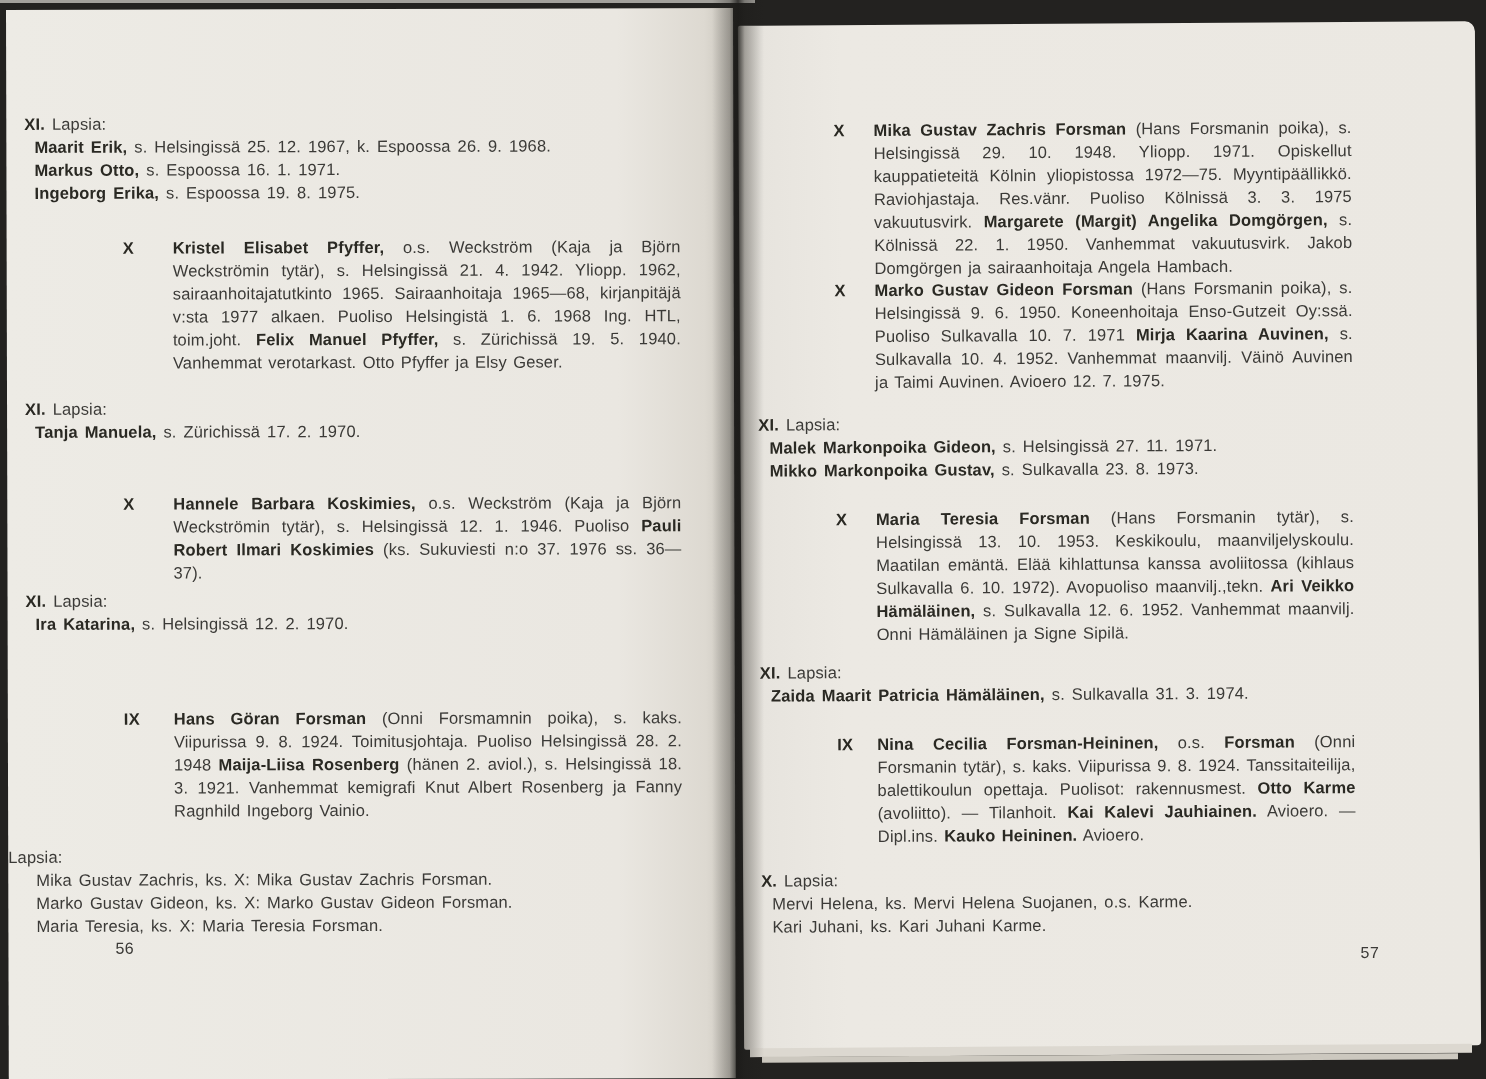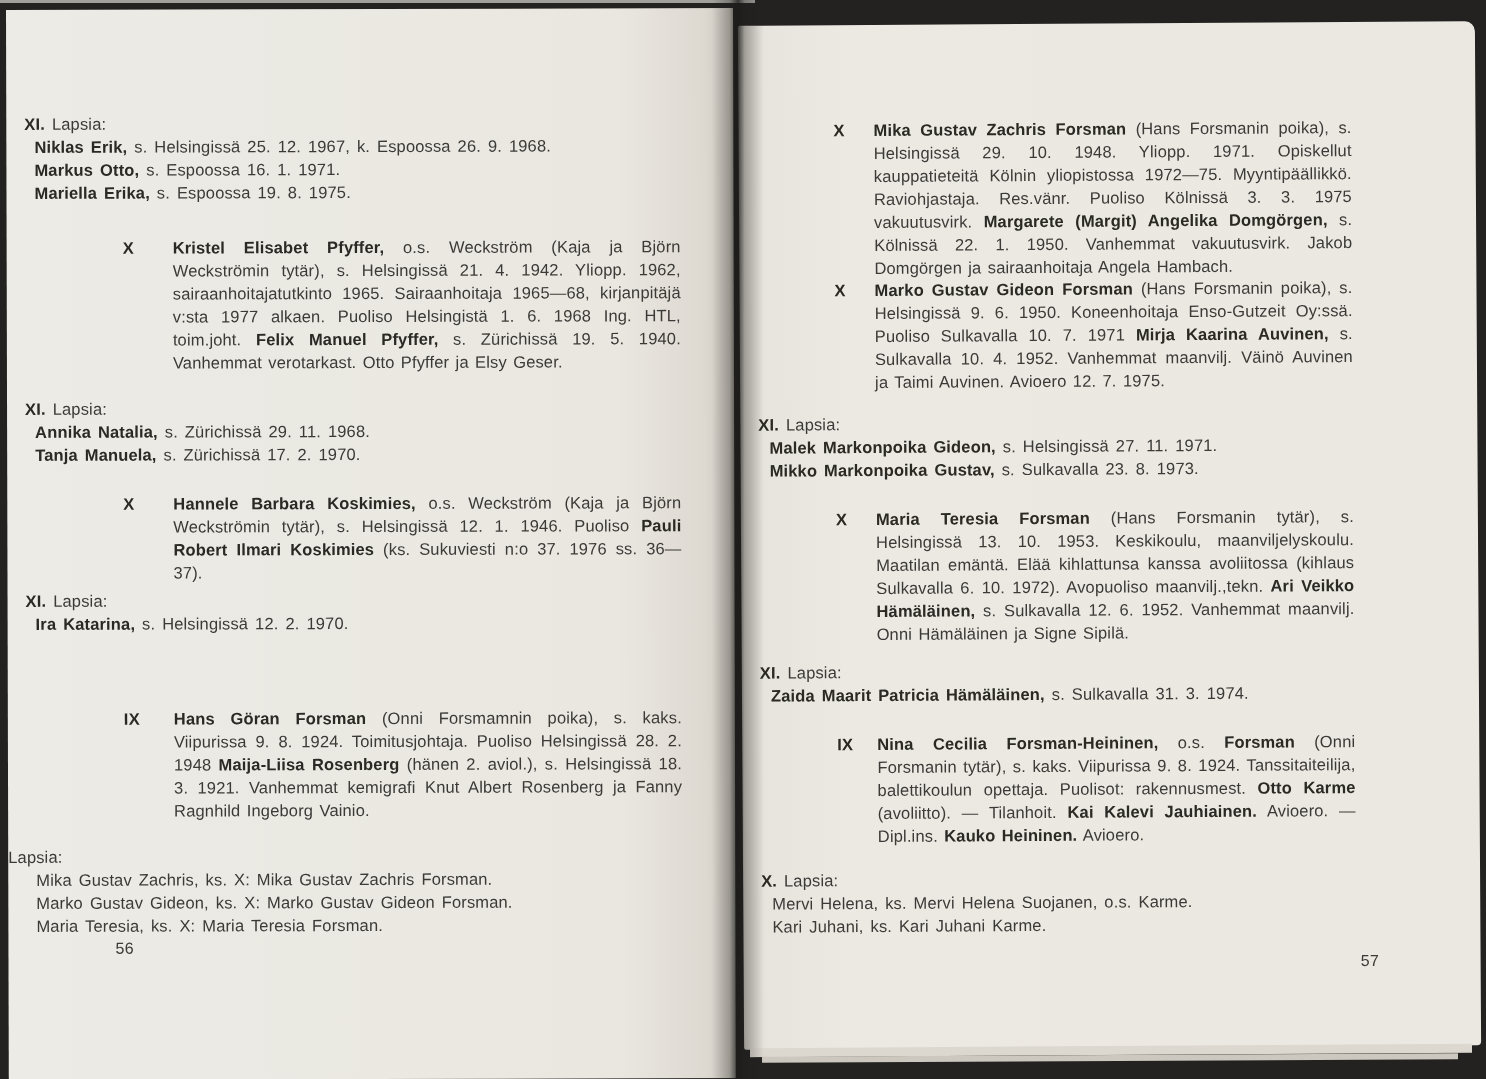--- a/index.html
+++ b/index.html
@@ -46,42 +46,41 @@
   .seg-r{font-weight:400;}
   .ch-head{font-size:16.5px;line-height:23px;white-space:nowrap;letter-spacing:.15px;word-spacing:1.6px;}
   .ch-head .seg-b{margin-right:7px;padding-left:18px;}
   .ch-line{
     font-size:16.5px;line-height:23px;white-space:nowrap;
     letter-spacing:.15px;word-spacing:2.2px;margin-left:28px;
   }
   .page-right .ch-line{margin-left:29px;}
   .page-num{position:absolute;font-size:16px;letter-spacing:.5px;color:var(--ink,#3b3a37);text-align:right;}
   .page-left  .page-num{left:107px;top:930px;}
-  .page-right .page-num{left:617px;top:922px;margin-top:8px;}
+  .page-right .page-num{left:617px;top:922px;}
 </style>
 </head>
 <body style="--backdrop: #232220; --paper: #eae7e1; --ink: #3b3a37; --ink-bold: #2a2923;">
 
 <div class="top-sliver"></div>
 
 <div class="page page-left">
   <div class="page-content">
       <div class="block children" style="top: 103px;">
         <div class="ch-head"><span class="seg-b">XI.</span><span class="seg-r">Lapsia:</span></div>
-        <div class="ch-line"><span class="seg-b">Niklas Erik,</span><span class="seg-r"> s. Helsingissä 25. 12. 1967, k. Espoossa 26. 9. 1968.</span></div>
+        <div class="ch-line"><span class="seg-b">Maarit Erik,</span><span class="seg-r"> s. Helsingissä 25. 12. 1967, k. Espoossa 26. 9. 1968.</span></div>
         <div class="ch-line"><span class="seg-b">Markus Otto,</span><span class="seg-r"> s. Espoossa 16. 1. 1971.</span></div>
-        <div class="ch-line"><span class="seg-b">Mariella Erika,</span><span class="seg-r"> s. Espoossa 19. 8. 1975.</span></div>
+        <div class="ch-line"><span class="seg-b">Ingeborg Erika,</span><span class="seg-r"> s. Espoossa 19. 8. 1975.</span></div>
       </div>
       <div class="block entry" style="top: 227px;">
         <span class="numeral">X</span>
         <p class="body"><span class="seg-b">Kristel Elisabet Pfyffer,</span><span class="seg-r"> o.s. Weckström (Kaja ja Björn Weckströmin tytär), s. Helsingissä 21. 4. 1942. Yliopp. 1962, sairaanhoitajatutkinto 1965. Sairaanhoitaja 1965—68, kirjanpitäjä v:sta 1977 alkaen. Puoliso Helsingistä 1. 6. 1968 Ing. HTL, toim.joht. </span><span class="seg-b">Felix Manuel Pfyffer,</span><span class="seg-r"> s. Zürichissä 19. 5. 1940. Vanhemmat verotarkast. Otto Pfyffer ja Elsy Geser.</span></p>
       </div>
       <div class="block children" style="top: 388px;">
         <div class="ch-head"><span class="seg-b">XI.</span><span class="seg-r">Lapsia:</span></div>
-        <div class="ch-line"><span class="seg-b">Annika Natalia,</span><span class="seg-r"> s. Zürichissä 29. 11. 1968.</span></div>
         <div class="ch-line"><span class="seg-b">Tanja Manuela,</span><span class="seg-r"> s. Zürichissä 17. 2. 1970.</span></div>
       </div>
       <div class="block entry" style="top: 483px;">
         <span class="numeral">X</span>
         <p class="body"><span class="seg-b">Hannele Barbara Koskimies,</span><span class="seg-r"> o.s. Weckström (Kaja ja Björn Weckströmin tytär), s. Helsingissä 12. 1. 1946. Puoliso </span><span class="seg-b">Pauli Robert Ilmari Koskimies</span><span class="seg-r"> (ks. Sukuviesti n:o 37. 1976 ss. 36—37).</span></p>
       </div>
       <div class="block children" style="top: 580px;">
         <div class="ch-head"><span class="seg-b">XI.</span><span class="seg-r">Lapsia:</span></div>
         <div class="ch-line"><span class="seg-b">Ira Katarina,</span><span class="seg-r"> s. Helsingissä 12. 2. 1970.</span></div>
       </div>

